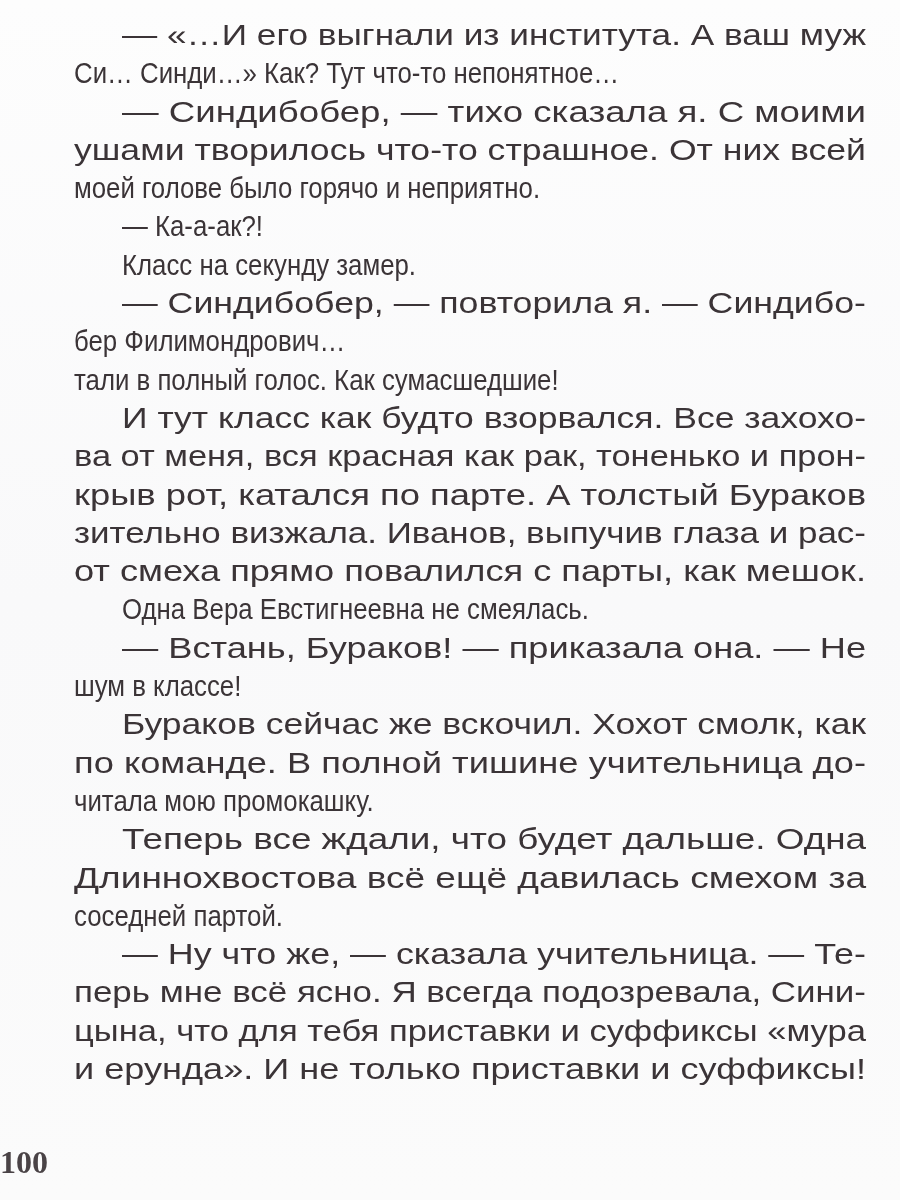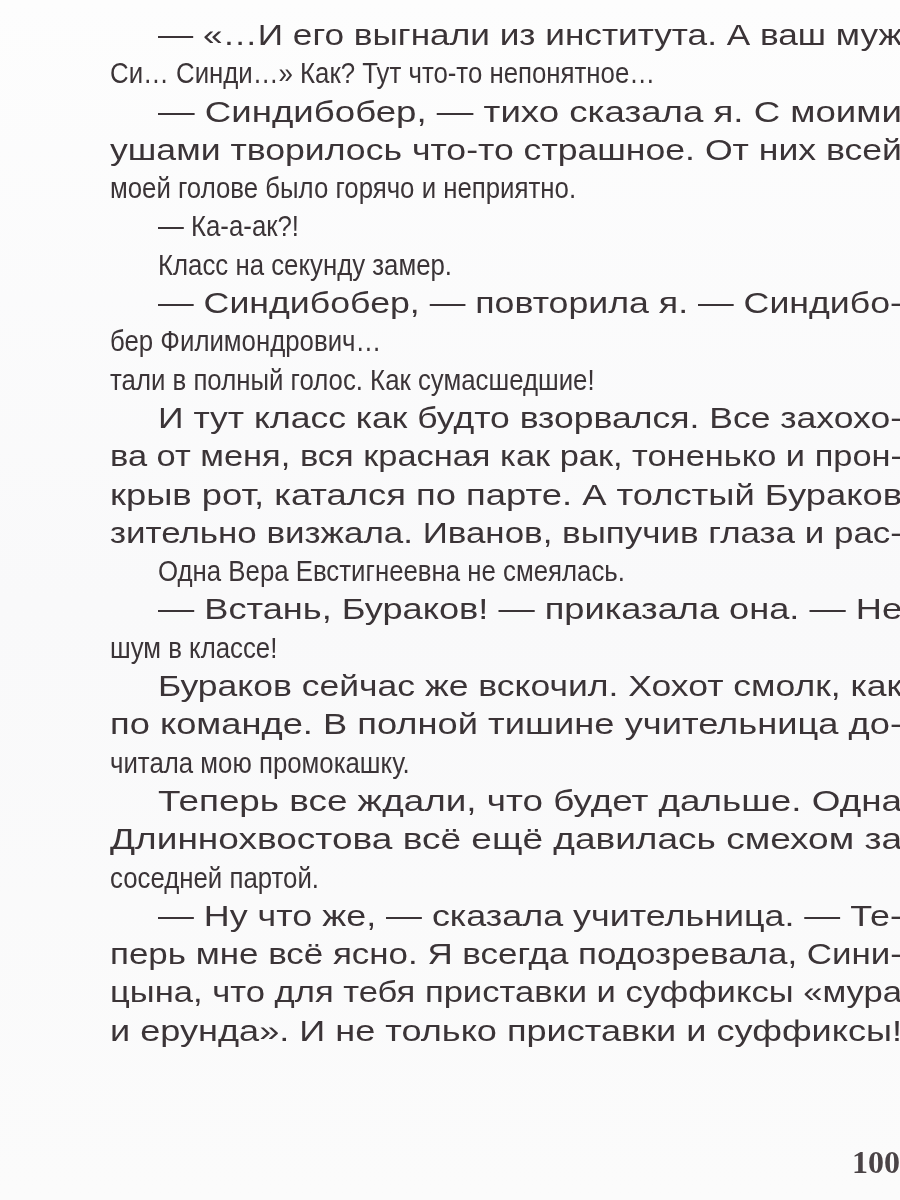--- a/index.html
+++ b/index.html
@@ -16,30 +16,29 @@
     position: absolute; left: 74px; top: 16px; width: 792px;
   }
   .line {
     height: 38.3px; line-height: 38.3px;
     font-family: "Liberation Sans", sans-serif;
     font-size: 30px;
     color: #3b3437;
     white-space: nowrap;
     overflow: visible;
     position: relative;
-    margin-left: 36px;
   }
   .line .inner {
     display: inline-block;
     transform-origin: 0 50%;
   }
   .line.indent .inner { margin-left: 48px; }
   .page-number {
     position: absolute; left: 0; width: 900px; top: 1144px;
-    text-align: right;
+    text-align: left;
     font-family: "Liberation Serif", serif;
     font-weight: bold;
     font-size: 32px;
     color: #4a4346;
   }
 </style>
 </head>
 <body>
 
 <div class="page">
@@ -51,20 +50,21 @@
       <div class="line"><span class="inner" style="transform: scaleX(0.86);">моей голове было горячо и неприятно.</span></div>
       <div class="line indent"><span class="inner" style="transform: scaleX(0.86);">— Ка-а-ак?!</span></div>
       <div class="line indent"><span class="inner" style="transform: scaleX(0.86);">Класс на секунду замер.</span></div>
       <div class="line indent"><span class="inner" style="transform: scaleX(1.1898);">— Синдибобер, — повторила я. — Синдибо-</span></div>
       <div class="line"><span class="inner" style="transform: scaleX(0.86);">бер Филимондрович…</span></div>
       <div class="line"><span class="inner" style="transform: scaleX(0.86);">тали в полный голос. Как сумасшедшие!</span></div>
       <div class="line indent"><span class="inner" style="transform: scaleX(1.1841);">И тут класс как будто взорвался. Все захохо-</span></div>
       <div class="line"><span class="inner" style="transform: scaleX(1.1472);">ва от меня, вся красная как рак, тоненько и прон-</span></div>
       <div class="line"><span class="inner" style="transform: scaleX(1.2125);">крыв рот, катался по парте. А толстый Бураков</span></div>
       <div class="line"><span class="inner" style="transform: scaleX(1.1649);">зительно визжала. Иванов, выпучив глаза и рас-</span></div>
+      <div class="line"><span class="inner" style="transform: scaleX(1.2069);">от смеха прямо повалился с парты, как мешок.</span></div>
       <div class="line indent"><span class="inner" style="transform: scaleX(0.86);">Одна Вера Евстигнеевна не смеялась.</span></div>
       <div class="line indent"><span class="inner" style="transform: scaleX(1.2068);">— Встань, Бураков! — приказала она. — Не</span></div>
       <div class="line"><span class="inner" style="transform: scaleX(0.86);">шум в классе!</span></div>
       <div class="line indent"><span class="inner" style="transform: scaleX(1.1835);">Бураков сейчас же вскочил. Хохот смолк, как</span></div>
       <div class="line"><span class="inner" style="transform: scaleX(1.2094);">по команде. В полной тишине учительница до-</span></div>
       <div class="line"><span class="inner" style="transform: scaleX(0.86);">читала мою промокашку.</span></div>
       <div class="line indent"><span class="inner" style="transform: scaleX(1.2282);">Теперь все ждали, что будет дальше. Одна</span></div>
       <div class="line"><span class="inner" style="transform: scaleX(1.2346);">Длиннохвостова всё ещё давилась смехом за</span></div>
       <div class="line"><span class="inner" style="transform: scaleX(0.86);">соседней партой.</span></div>
       <div class="line indent"><span class="inner" style="transform: scaleX(1.1954);">— Ну что же, — сказала учительница. — Те-</span></div>

